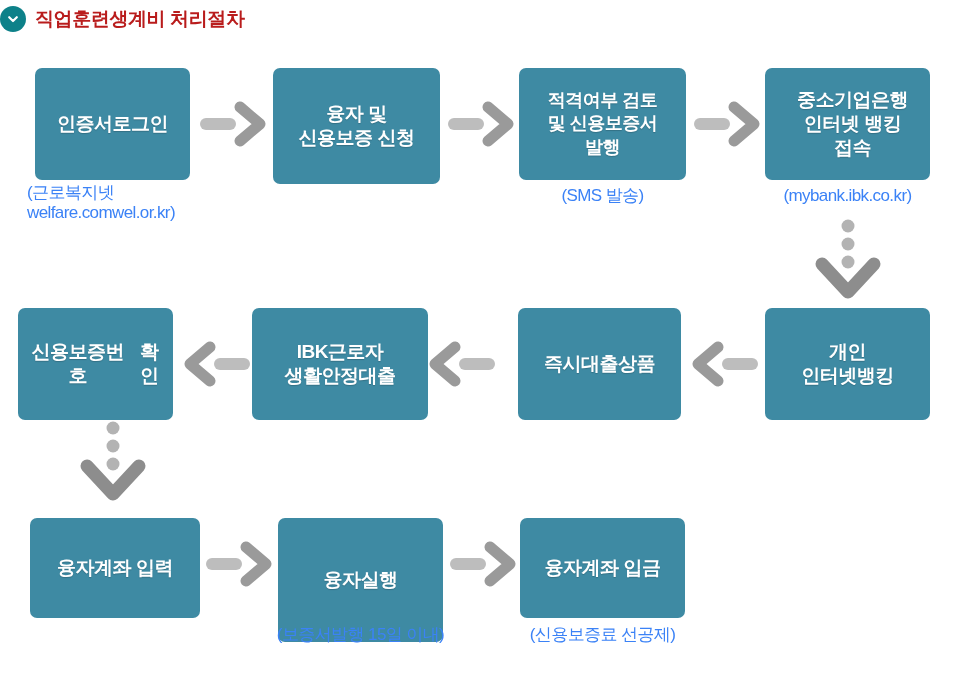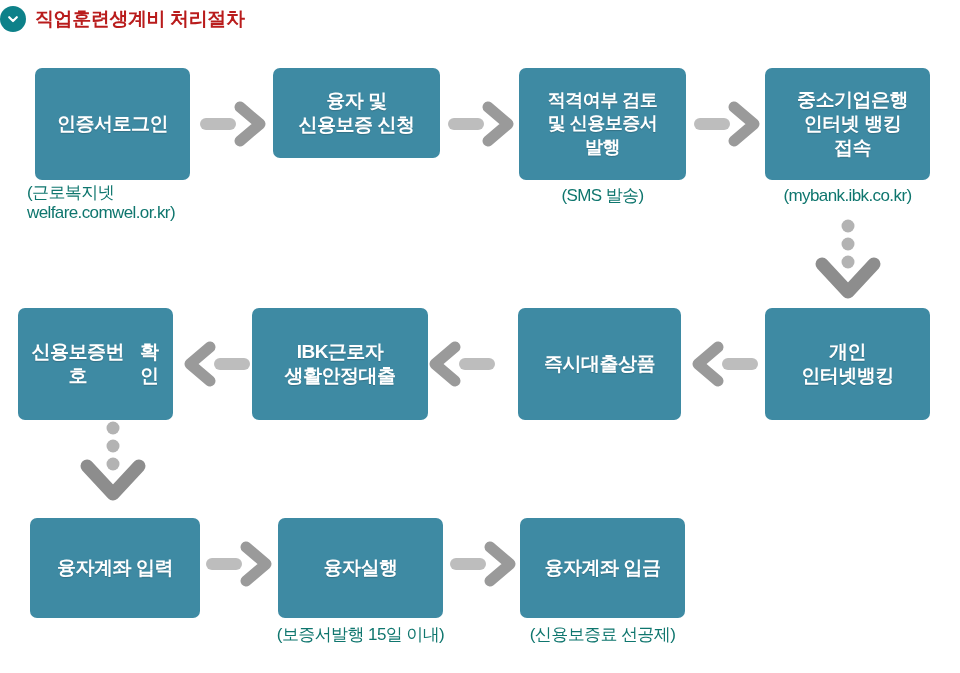--- a/index.html
+++ b/index.html
@@ -64,21 +64,21 @@
     font-size: 19px;
     font-weight: bold;
     line-height: 1.28;
     letter-spacing: -0.5px;
     box-sizing: border-box;
     padding: 4px 6px;
     text-shadow: 0 1px 1px rgba(0,0,0,0.18);
   }
   .caption {
     position: absolute;
-    color: #0f766e;
+    color: #3b82f6;
     font-size: 17px;
     line-height: 1.18;
     letter-spacing: -0.6px;
     white-space: pre;
     text-align: left;
   }
   .caption.center { text-align: center; }
 
   
   .arrow {
@@ -111,21 +111,21 @@
   <div class="caption" style="left:27px; top:183px; width:230px;">(근로복지넷
 welfare.comwel.or.kr)</div>
 
   <div class="arrow" style="left:198px; top:100px;">
     <svg width="72" height="48" viewBox="0 0 72 48">
       <rect x="2" y="18" width="36" height="12" rx="6" fill="#bdbdbd"></rect>
       <path d="M42 7 L62 24 L42 41" stroke="#9a9a9a" stroke-width="11" fill="none" stroke-linecap="round" stroke-linejoin="round"></path>
     </svg>
   </div>
 
-  <div class="node" style="left:273px; top:68px; width:167px; height:90px; flex-direction:column;">
+  <div class="node" style="left:273px; top:68px; width:167px; height:116px; flex-direction:column;">
     <span>융자 및</span>
     <span>신용보증 신청</span>
   </div>
 
   <div class="arrow" style="left:446px; top:100px;">
     <svg width="72" height="48" viewBox="0 0 72 48">
       <rect x="2" y="18" width="36" height="12" rx="6" fill="#bdbdbd"></rect>
       <path d="M42 7 L62 24 L42 41" stroke="#9a9a9a" stroke-width="11" fill="none" stroke-linecap="round" stroke-linejoin="round"></path>
     </svg>
   </div>
@@ -213,21 +213,21 @@
     <span>융자계좌 입력</span>
   </div>
 
   <div class="arrow" style="left:204px; top:540px;">
     <svg width="72" height="48" viewBox="0 0 72 48">
       <rect x="2" y="18" width="36" height="12" rx="6" fill="#bdbdbd"></rect>
       <path d="M42 7 L62 24 L42 41" stroke="#9a9a9a" stroke-width="11" fill="none" stroke-linecap="round" stroke-linejoin="round"></path>
     </svg>
   </div>
 
-  <div class="node" style="left:278px; top:518px; width:165px; height:100px;">
+  <div class="node" style="left:278px; top:518px; width:165px; height:124px;">
     <span>융자실행</span>
   </div>
   <div class="caption center" style="left:243px; top:625px; width:235px;">(보증서발행 15일 이내)</div>
 
   <div class="arrow" style="left:448px; top:540px;">
     <svg width="72" height="48" viewBox="0 0 72 48">
       <rect x="2" y="18" width="36" height="12" rx="6" fill="#bdbdbd"></rect>
       <path d="M42 7 L62 24 L42 41" stroke="#9a9a9a" stroke-width="11" fill="none" stroke-linecap="round" stroke-linejoin="round"></path>
     </svg>
   </div>

